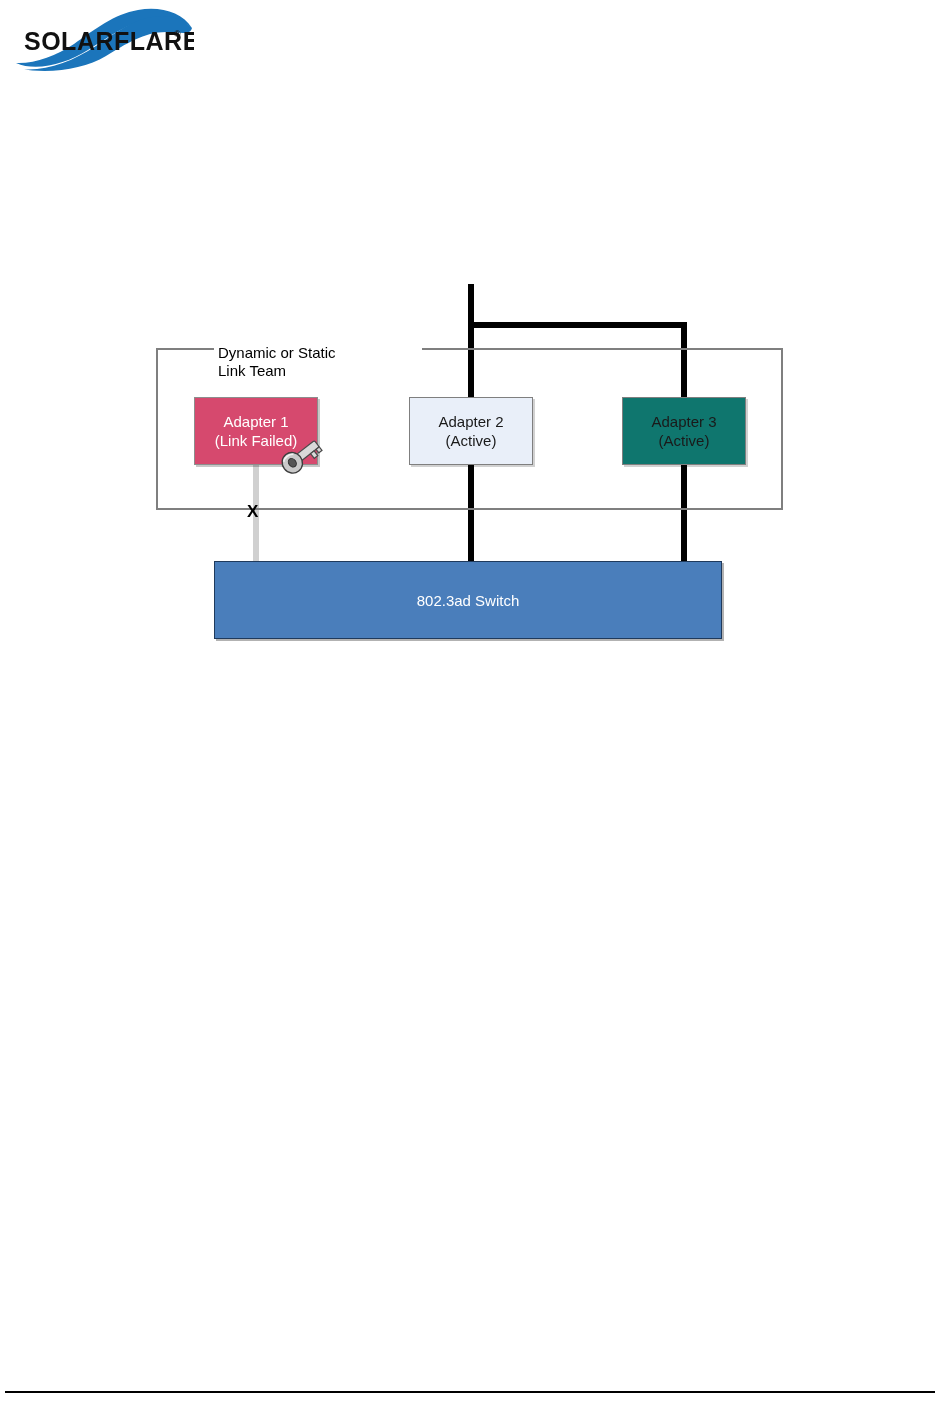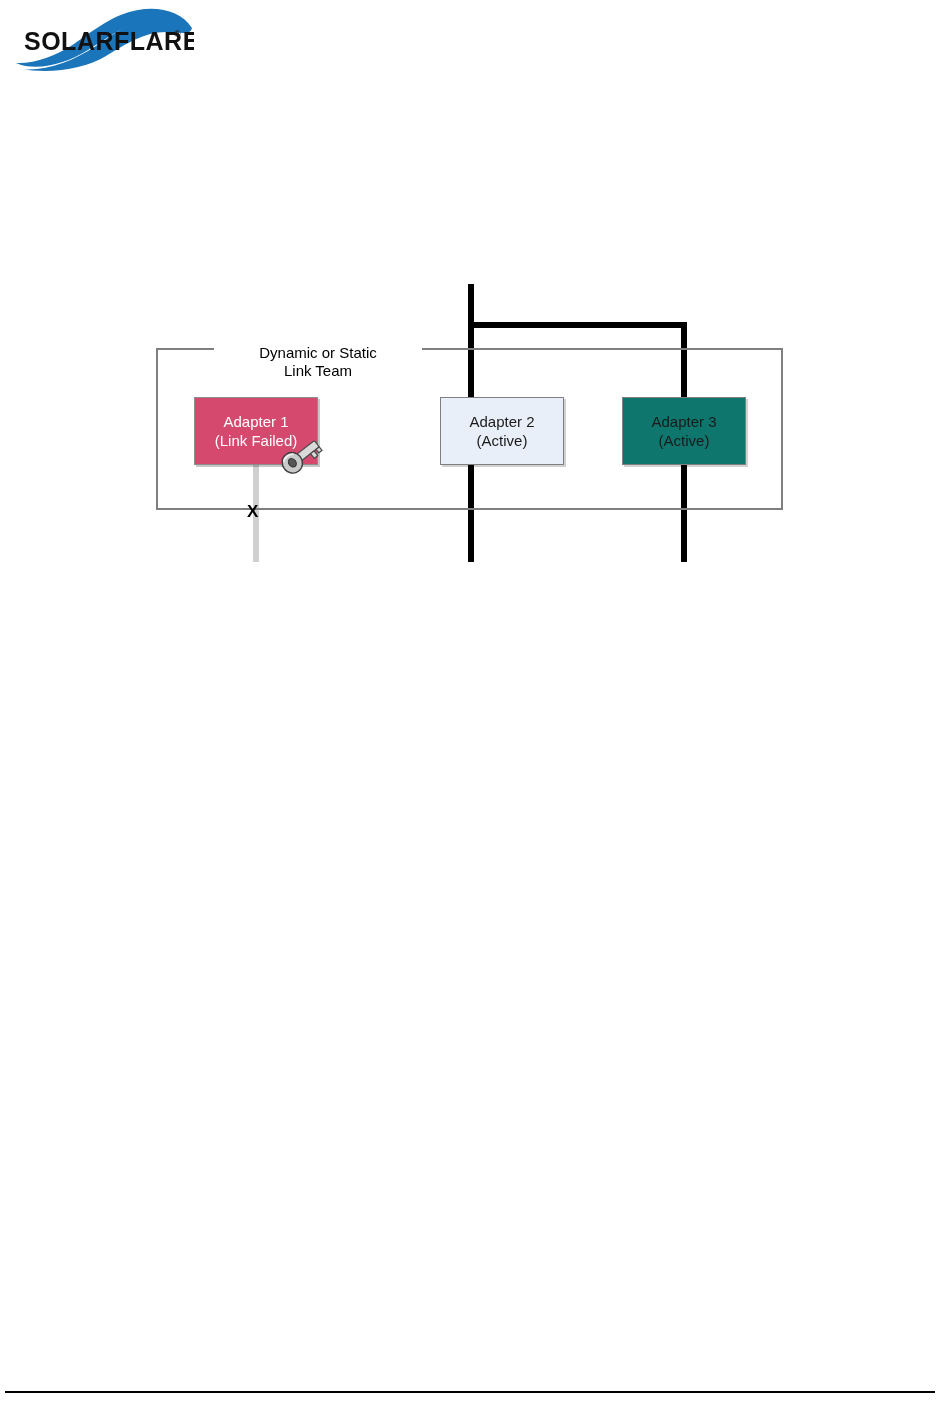--- a/index.html
+++ b/index.html
@@ -52,21 +52,21 @@
     height: 162px;
     border: 2px solid #7f7f7f;
     box-sizing: border-box;
     background: transparent;
   }
   .team-label {
     position: absolute;
     left: 214px;
     top: 344px;
     width: 200px;
-    text-align: center;
+    text-align: left;
     font-size: 15px;
     line-height: 18px;
     color: #000000;
     background: #ffffff;
     padding: 0 4px;
   }
 
   
   .node {
     position: absolute;
@@ -105,21 +105,20 @@
   .node-adapter2 {
     left: 409px;
     top: 397px;
     width: 124px;
     height: 68px;
     background: #e9eff9;
     border: 1px solid #7f7f7f;
     color: #1a1a1a;
     font-size: 15px;
     box-shadow: 2px 2px 0 rgba(0,0,0,0.18);
-    margin-left: 31px;
   }
 
   .node-adapter3 {
     left: 622px;
     top: 397px;
     width: 124px;
     height: 68px;
     background: #0f766e;
     border: 1px solid #7f7f7f;
     color: #1a1a1a;
@@ -234,16 +233,19 @@
   <div class="node node-adapter2">
     <span class="node-text">Adapter 2
 (Active)</span>
   </div>
 
   <div class="node node-adapter3">
     <span class="node-text">Adapter 3
 (Active)</span>
   </div>
 
+  <div class="node node-switch">
+    <span class="node-text">802.3ad Switch</span>
+  </div>
 
 </div>
 
 <div class="footer-rule"></div>
 
 </body></html>

